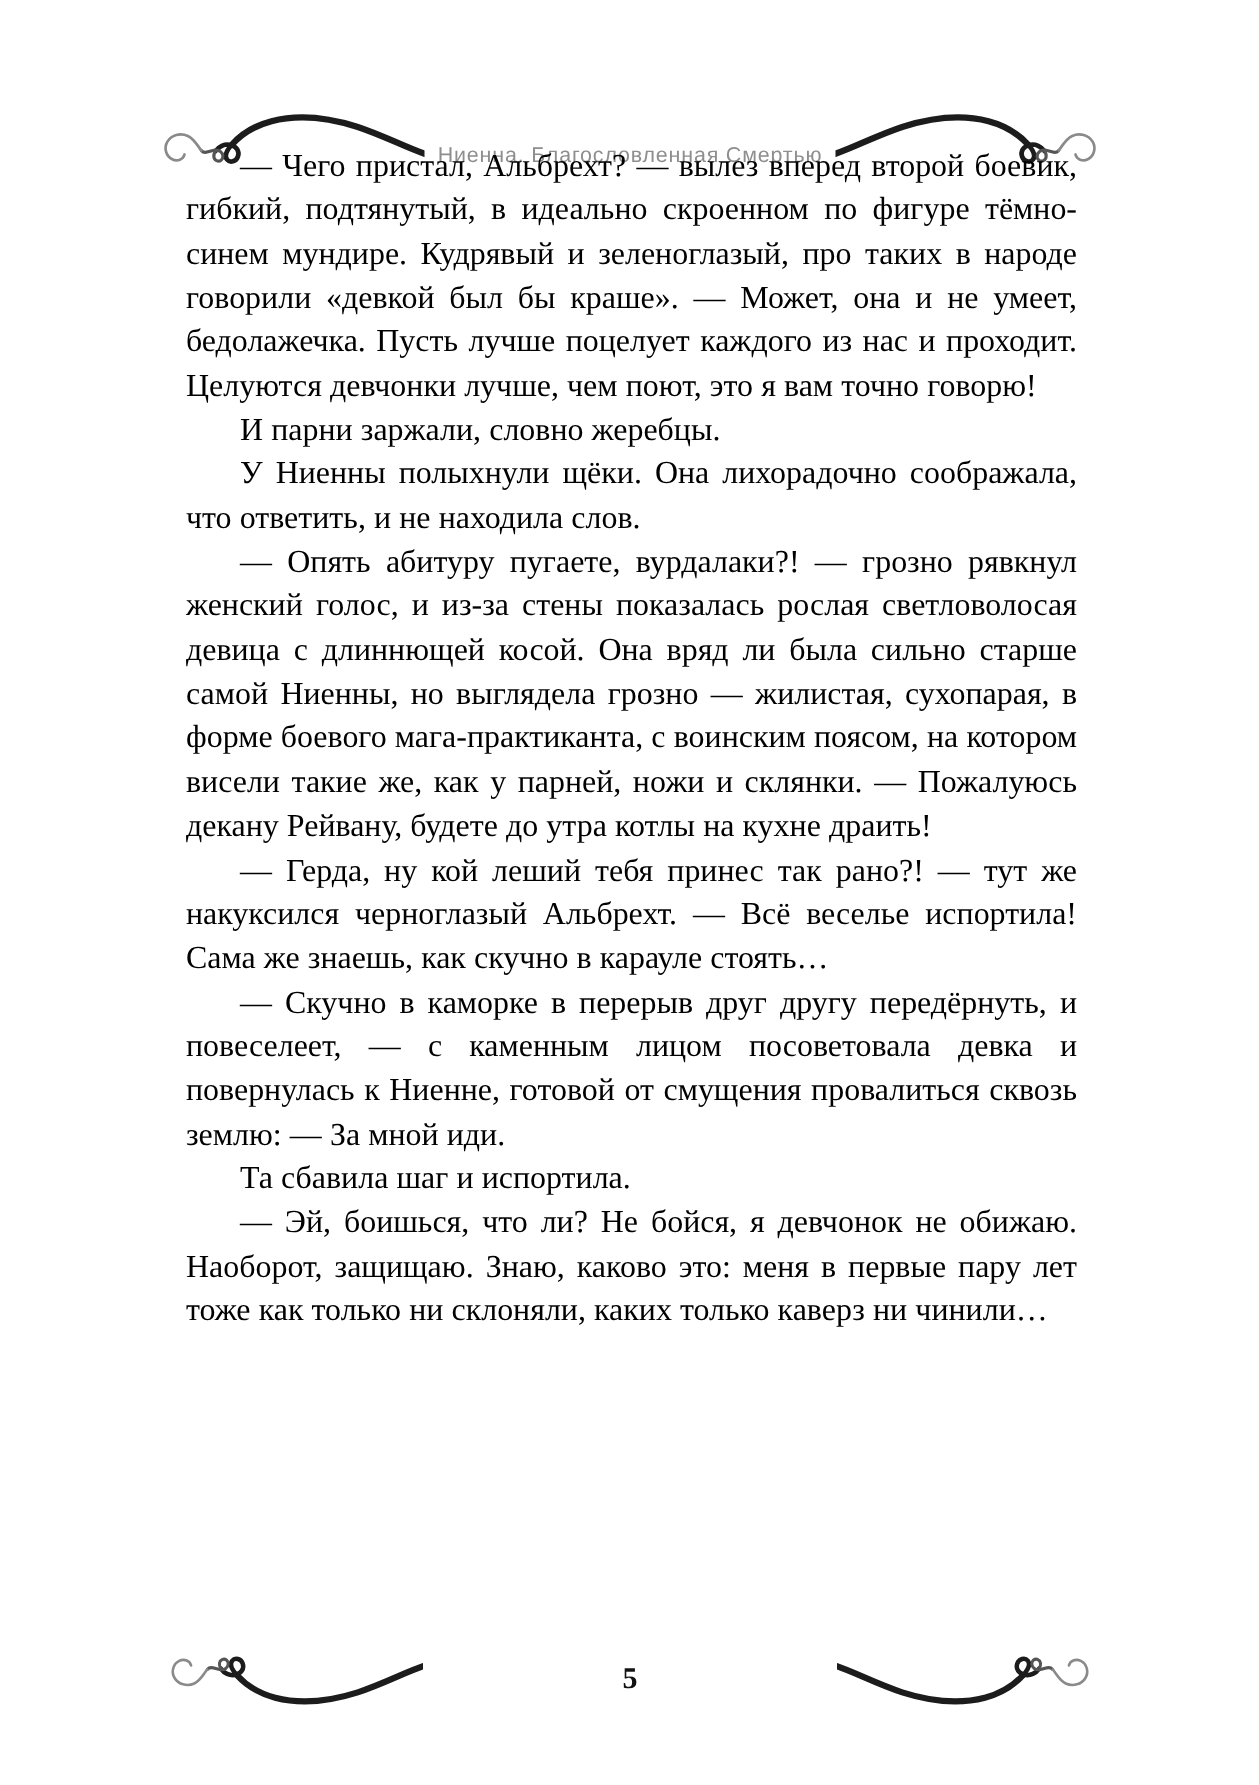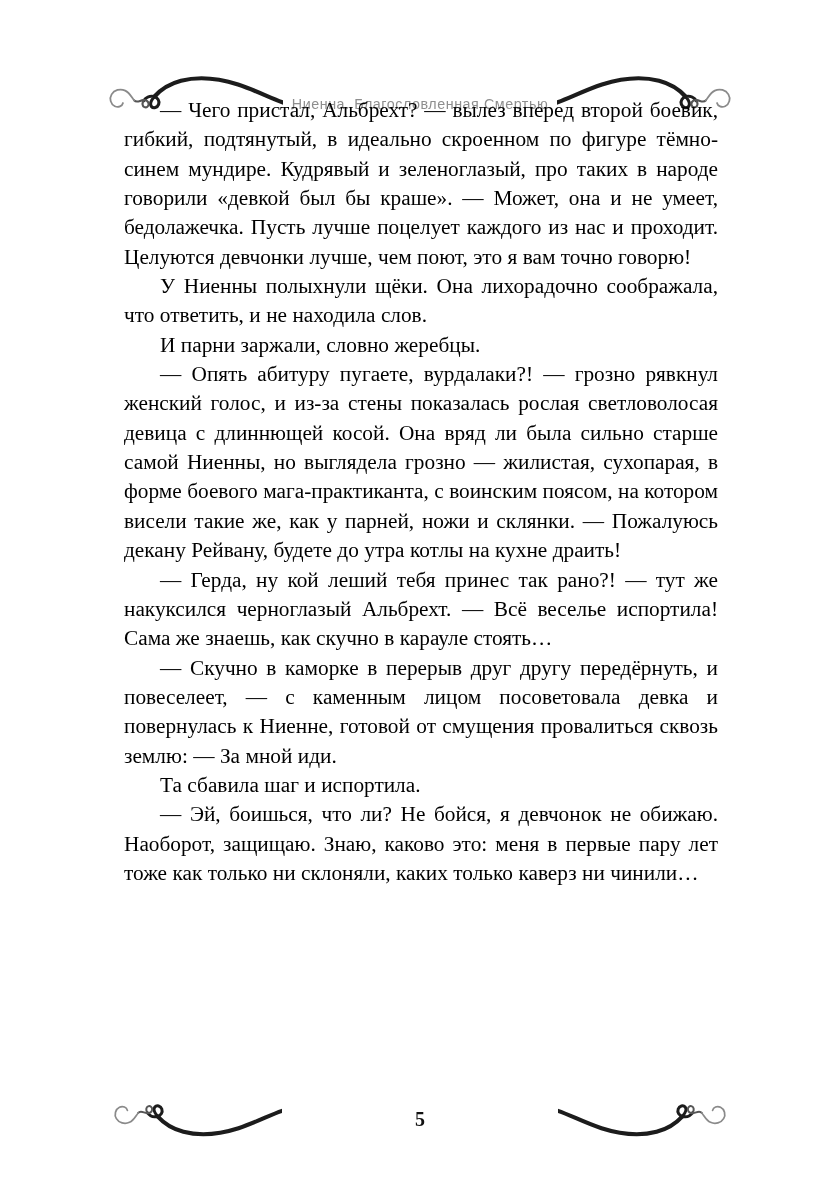--- a/index.html
+++ b/index.html
@@ -124,22 +124,22 @@
           <path d="M38.6 24.8 C36.9 27.4 37.3 30.2 39.4 31.1 C41.6 32.1 43.8 30.3 43.6 27.9 C43.4 25.4 41.1 23.8 38.3 24.1 C34.7 24.5 31.6 27.2 29.2 24.3" stroke="#555555" stroke-width="2.1" stroke-linecap="round" fill="none"></path>
           <path d="M29.2 24.3 C26.6 21.2 24.6 16.6 20.2 14.6 C15.2 12.3 9.2 14 6.6 18.4 C4.1 22.6 5.6 28.2 9.8 30.2 C13.4 31.9 17.2 30.2 18 27" stroke="#8a8a8a" stroke-width="1.8" stroke-linecap="round" fill="none"></path>
         </g>
       </svg>
     </span>
 
   </div>
 
   <div class="body-text">
     <p>— Чего пристал, Альбрехт? — вылез вперед второй боевик, гибкий, подтянутый, в идеально скроенном по фигуре тёмно-синем мундире. Кудрявый и зеленоглазый, про таких в народе говорили «девкой был бы краше». — Может, она и не умеет, бедолажечка. Пусть лучше поцелует каждого из нас и проходит. Целуются девчонки лучше, чем поют, это я вам точно говорю!</p>
+    <p>И парни заржали, словно жеребцы.</p>
     <p>У Ниенны полыхнули щёки. Она лихорадочно соображала, что ответить, и не находила слов.</p>
-    <p>И парни заржали, словно жеребцы.</p>
     <p>— Опять абитуру пугаете, вурдалаки?! — грозно рявкнул женский голос, и из-за стены показалась рослая светловолосая девица с длиннющей косой. Она вряд ли была сильно старше самой Ниенны, но выглядела грозно — жилистая, сухопарая, в форме боевого мага-практиканта, с воинским поясом, на котором висели такие же, как у парней, ножи и склянки. — Пожалуюсь декану Рейвану, будете до утра котлы на кухне драить!</p>
     <p>— Герда, ну кой леший тебя принес так рано?! — тут же накуксился черноглазый Альбрехт. — Всё веселье испортила! Сама же знаешь, как скучно в карауле стоять…</p>
     <p>— Скучно в каморке в перерыв друг другу передёрнуть, и повеселеет, — с каменным лицом посоветовала девка и повернулась к Ниенне, готовой от смущения провалиться сквозь землю: — За мной иди.</p>
     <p>Та сбавила шаг и испортила.</p>
     <p>— Эй, боишься, что ли? Не бойся, я девчонок не обижаю. Наоборот, защищаю. Знаю, каково это: меня в первые пару лет тоже как только ни склоняли, каких только каверз ни чинили…</p>
   </div>
 
   <div class="footer">
 
     <span class="orn-f">

